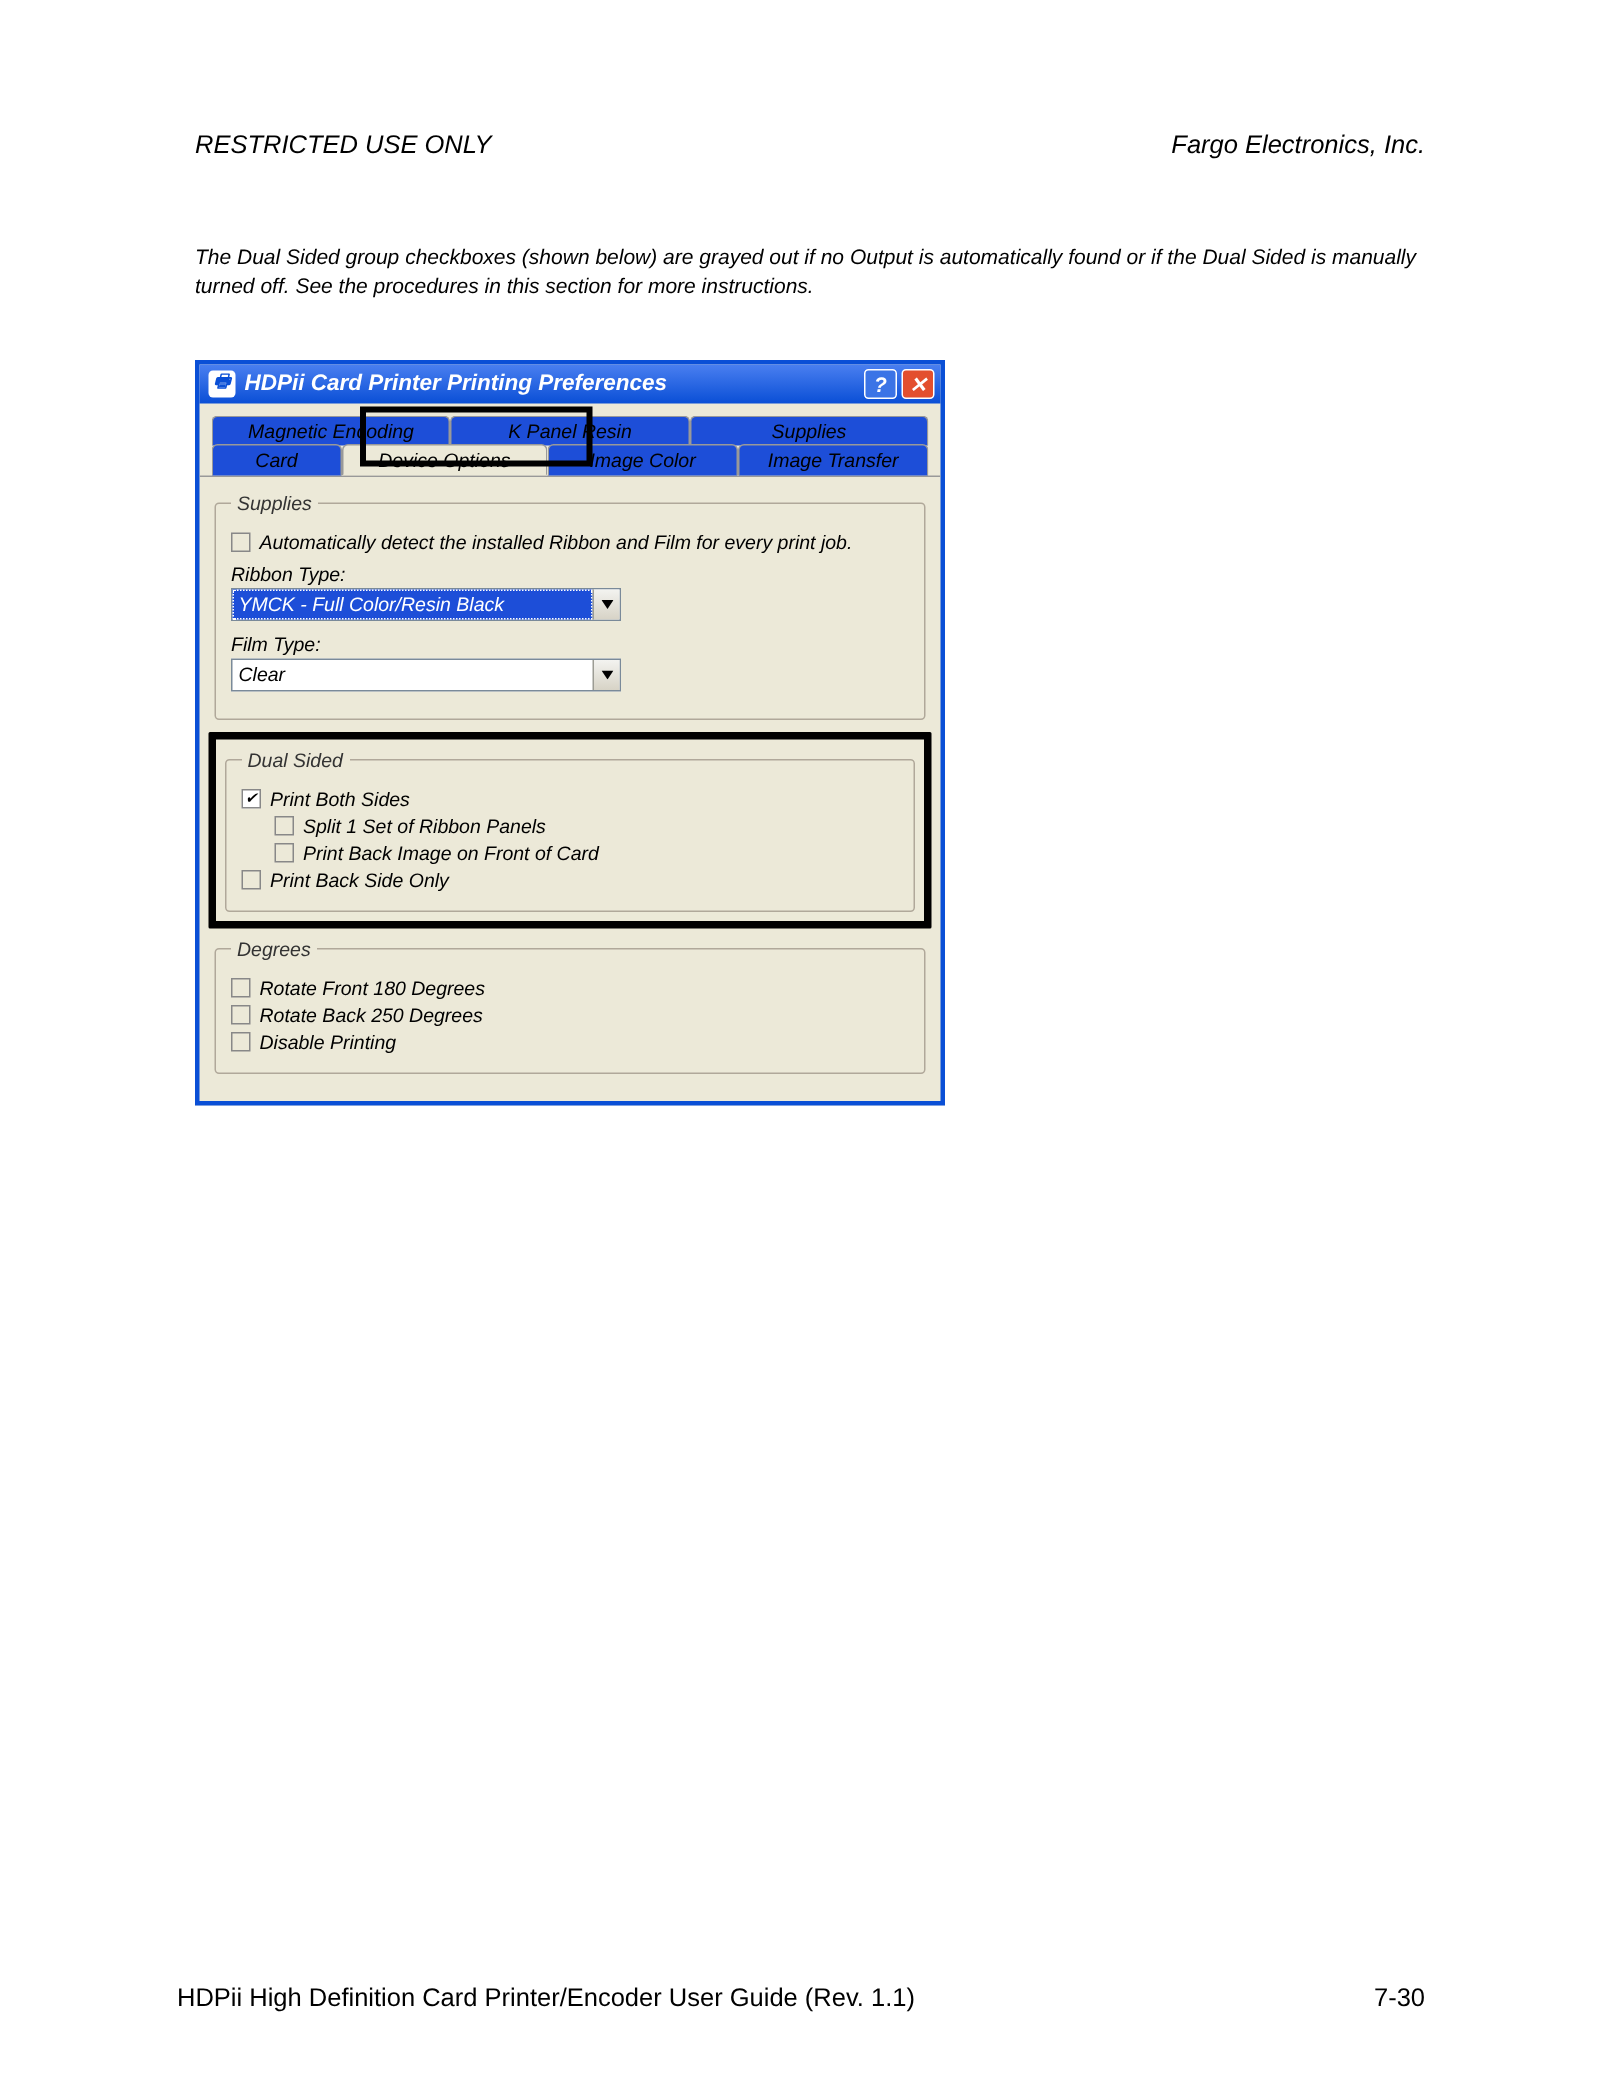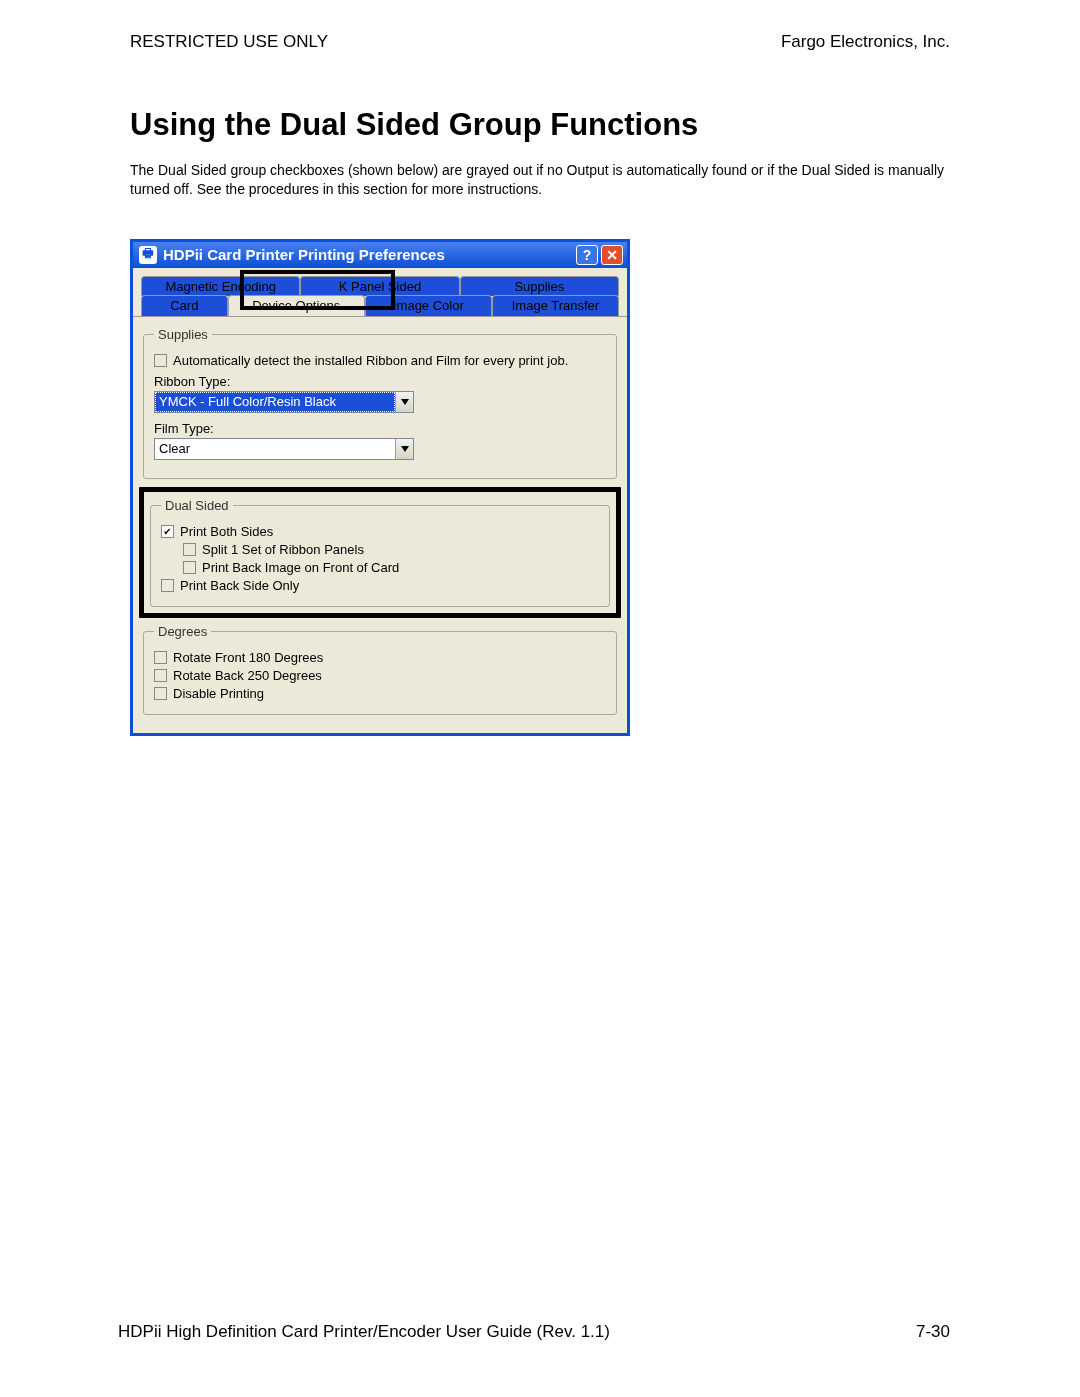--- a/index.html
+++ b/index.html
@@ -5,21 +5,22 @@
   * { box-sizing: border-box; }
   body {
     margin: 0;
     background: #fff;
     font-family: Arial, Helvetica, sans-serif;
     width: 1080px;
     height: 1397px;
     position: relative;
   }
   .page {
-    padding: 32px 130px 0 130px;
+    padding: 87px 130px 0 130px;
+    font-style: italic;
   }
   .hdr {
     display: flex;
     justify-content: space-between;
     font-size: 17px;
     margin-bottom: 55px;
   }
   h1 {
     font-size: 31px;
     margin: 0 0 18px 0;
@@ -179,38 +180,37 @@
 </style>
 </head>
 <body>
 
 <div class="page">
   <div class="hdr">
     <span>RESTRICTED USE ONLY</span>
     <span>Fargo Electronics, Inc.</span>
   </div>
 
-  <h1>Using the Dual Sided Group Functions</h1>
   <div class="para">The Dual Sided group checkboxes (shown below) are grayed out if no Output is automatically found or if the Dual Sided is manually turned off. See the procedures in this section for more instructions.</div>
 
   <div class="shot">
     <div class="titlebar">
       <span class="ico">🖶</span>
       <span>HDPii Card Printer Printing Preferences</span>
       <div class="winbtns">
         <div class="winbtn help-b">?</div>
         <div class="winbtn close-b">✕</div>
       </div>
     </div>
 
     <div class="tabs">
       <div class="highlight-dev"></div>
       <div class="tabrow back">
         <div class="tab">Magnetic Encoding</div>
-        <div class="tab">K Panel Sided</div>
+        <div class="tab">K Panel Resin</div>
         <div class="tab">Supplies</div>
       </div>
       <div class="tabrow front">
         <div class="tab" style="flex:0.6">Card</div>
         <div class="tab active" style="flex:1.1">Device Options</div>
         <div class="tab">Image Color</div>
         <div class="tab">Image Transfer</div>
       </div>
     </div>
 

